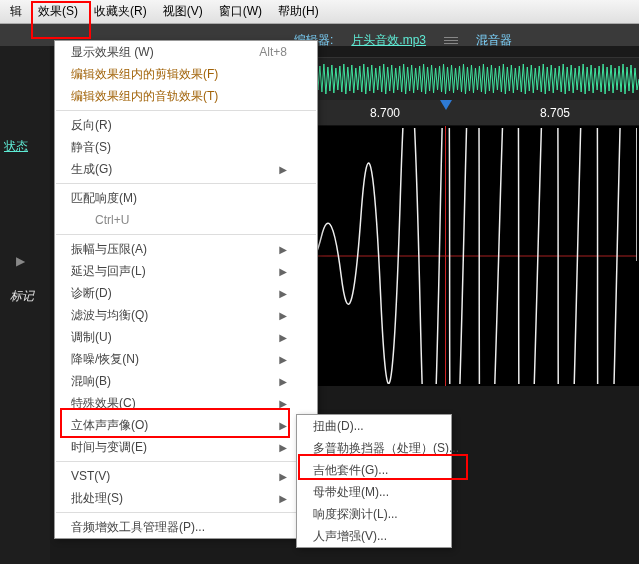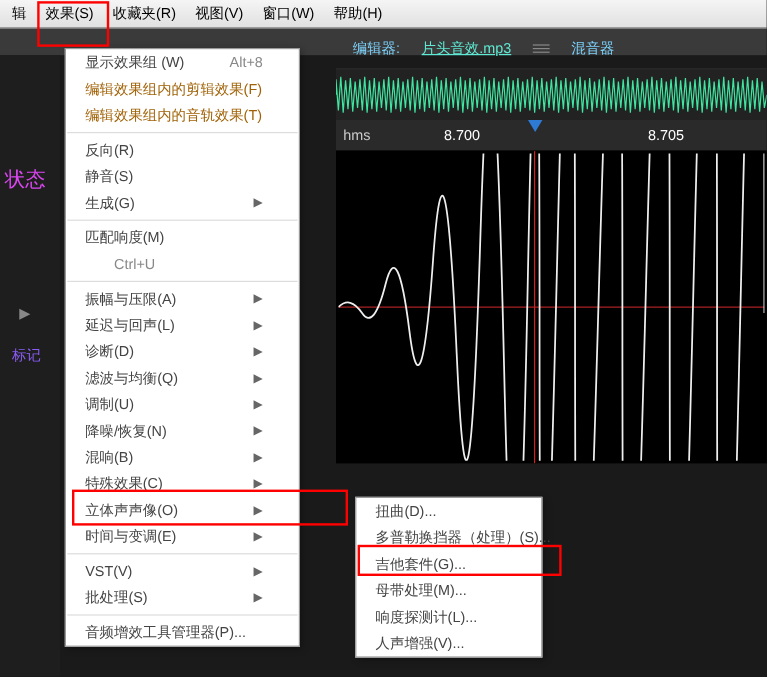--- a/index.html
+++ b/index.html
@@ -5,21 +5,21 @@
 * { margin: 0; padding: 0; box-sizing: border-box; font-family: "Microsoft YaHei", sans-serif; font-size: 12px; }
 body { background: #1a1a1a; width: 639px; height: 564px; overflow: hidden; position: relative; }
 
 .menubar { background: linear-gradient(#f5f5f5, #e0e0e0); height: 24px; border-bottom: 1px solid #aaa; display: flex; align-items: center; padding-left: 2px; }
 .menubar .mitem { padding: 3px 8px; color: #000; cursor: pointer; }
 .red-box-top { position: absolute; border: 2px solid red; top: 1px; left: 31px; width: 60px; height: 38px; pointer-events: none; z-index: 50; }
 
 .toolbar-strip { position: absolute; top: 24px; left: 0; right: 0; height: 22px; background: #3a3a3a; }
 
 .left-col { position: absolute; left: 0; top: 46px; width: 50px; bottom: 0; background: #1e1e1e; }
-.left-label { color: #d946ef; font-size: 17px; padding: 4px; }
+.left-label { color: #5eead4; font-size: 12px; padding: 4px; text-decoration: underline; }
 .tabbar { display: flex; gap: 18px; align-items: center; padding: 8px 14px; color: #aaa; border-bottom: 1px solid #333; position: absolute; top: 24px; left: 280px; right: 0; }
 .tabbar .tabtxt { color: #7dd3fc; }
 .tabbar .ham { display:inline-block; width:14px; }
 .tabbar .ham span { display:block; height:1px; background:#888; margin:2px 0; }
 
 .mini-wave { position: absolute; top: 58px; left: 280px; right: 0; height: 42px; background: #232323; }
 .mini-wave svg { width: 100%; height: 100%; }
 
 .ruler { position: absolute; top: 100px; left: 280px; right: 0; height: 26px; background: #2a2a2a; border-bottom: 1px solid #111; color: #ccc; display: flex; align-items: center; }
 .ruler .unit { position: absolute; left: 6px; color: #ccc; }
@@ -30,27 +30,27 @@
 .wave-main { position: absolute; top: 126px; left: 280px; right: 0; height: 260px; border: 2px solid #000; background: #000; }
 .wave-main svg { width: 100%; height: 100%; display:block; }
 
 .menu { position: absolute; background: #fff; border: 1px solid #999; box-shadow: 2px 2px 6px rgba(0,0,0,.3); z-index: 20; }
 .menu .mi { padding: 4px 30px 4px 16px; color: #444; white-space: nowrap; position: relative; height: 22px; display: flex; align-items: center; justify-content: space-between; cursor: pointer; }
 .menu .mi.disabled { color: #a16207; }
 .menu .mi .arrow { font-size: 10px; color: #666; margin-left: 20px; }
 .menu .sep { border-top: 1px solid #ddd; margin: 3px 1px; }
 .menu .shortcut { color: #888; margin-left: 24px; }
 
-.main-menu { top: 40px; left: 54px; width: 196px; }
+.main-menu { top: 40px; left: 54px; width: 264px; }
 .sub-menu { top: 414px; left: 296px; width: 156px; }
 
 .red-box-mid { position: absolute; border: 2px solid red; top: 408px; left: 60px; width: 230px; height: 30px; pointer-events: none; z-index: 60; }
 .red-box-sub { position: absolute; border: 2px solid red; top: 454px; left: 298px; width: 170px; height: 26px; pointer-events: none; z-index: 60; }
 
-.marker-lbl { position: absolute; left: 10px; top: 288px; color: #8b5cf6; font-size: 12px; }
+.marker-lbl { position: absolute; left: 10px; top: 288px; color: #e5e5e5; font-size: 12px; font-style: italic; }
 .arrow-btn { position: absolute; left: 16px; top: 254px; color: #888; }
 </style>
 </head>
 <body>
 
 <div class="menubar">
   <span class="mitem">辑</span>
   <span class="mitem">效果(S)</span>
   <span class="mitem">收藏夹(R)</span>
   <span class="mitem">视图(V)</span>

